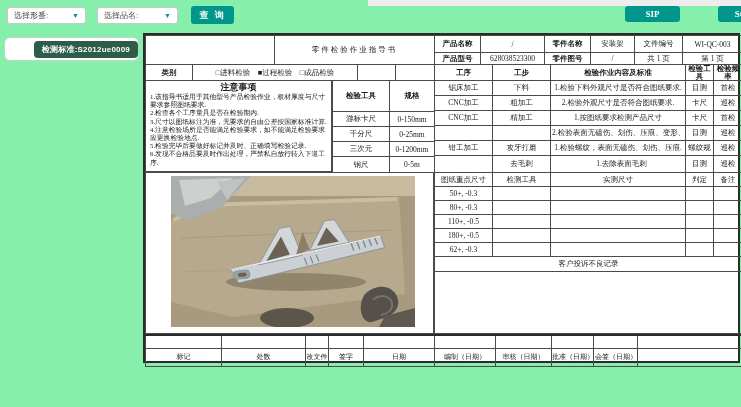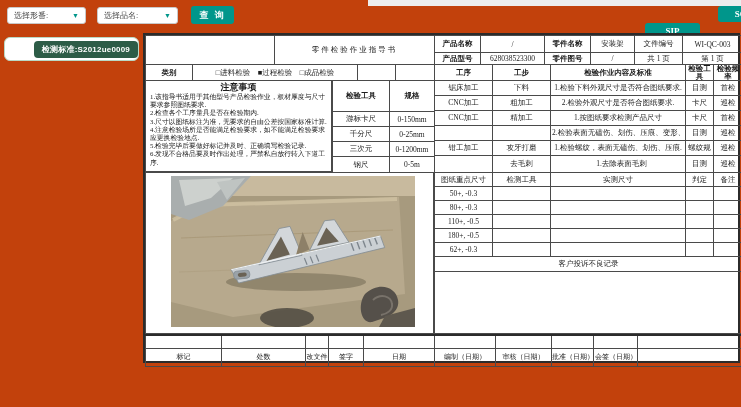--- a/index.html
+++ b/index.html
@@ -1,32 +1,32 @@
 <!DOCTYPE html>
 <html style="--teal: #00968b; --badge: #2d5c47; --badgeBorder: #b9d8c5;"><head>
 <meta charset="utf-8">
 <style>
   :root{ --teal:#00968b; --badge:#2d5c47; --badgeBorder:#b9d8c5; }
   *{margin:0;padding:0;box-sizing:border-box;}
   html,body{background:#fff;}
-  .page{position:relative;width:741px;height:407px;background:#c2410c;overflow:hidden;
+  .page{position:relative;width:741px;height:407px;background:#86efac;overflow:hidden;
         font-family:"Liberation Sans",sans-serif;}
   .top-strip{position:absolute;left:368px;top:0;width:373px;height:6px;background:#ededed;}
 
   
   .select{position:absolute;top:7px;height:17px;background:#fff;border:1px solid #c9c9c9;
           border-radius:3px;display:flex;align-items:center;justify-content:space-between;
           padding:0 6px;font-size:8px;color:#444;cursor:pointer;}
   .select .arrow{color:var(--teal);font-size:7px;line-height:1;}
   .sel-model{left:7px;width:79px;}
   .sel-name{left:97px;width:81px;}
   .btn{position:absolute;border:none;border-radius:3px;background:var(--teal);color:#fff;
        font-weight:bold;font-size:9px;cursor:pointer;font-family:Liberation Serif, serif;}
   .btn-query{left:191px;top:6px;width:43px;height:18px;letter-spacing:2px;}
-  .btn-sip{left:645px;top:6px;width:55px;height:16px;margin-top:17px;}
+  .btn-sip{left:625px;top:6px;width:55px;height:16px;}
   .btn-sop{left:694px;top:6px;width:51px;height:16px;margin-left:24px;}
 
   
   .badge-card{position:absolute;left:4px;top:37px;width:135px;height:24px;background:#fff;
               border:1px solid var(--badgeBorder);border-radius:6px;display:flex;
               align-items:center;justify-content:flex-end;}
   .badge{background:var(--badge);color:#fff;font-size:8px;font-weight:bold;
          padding:3px 8px;border-radius:4px;letter-spacing:.2px;}
 
   

